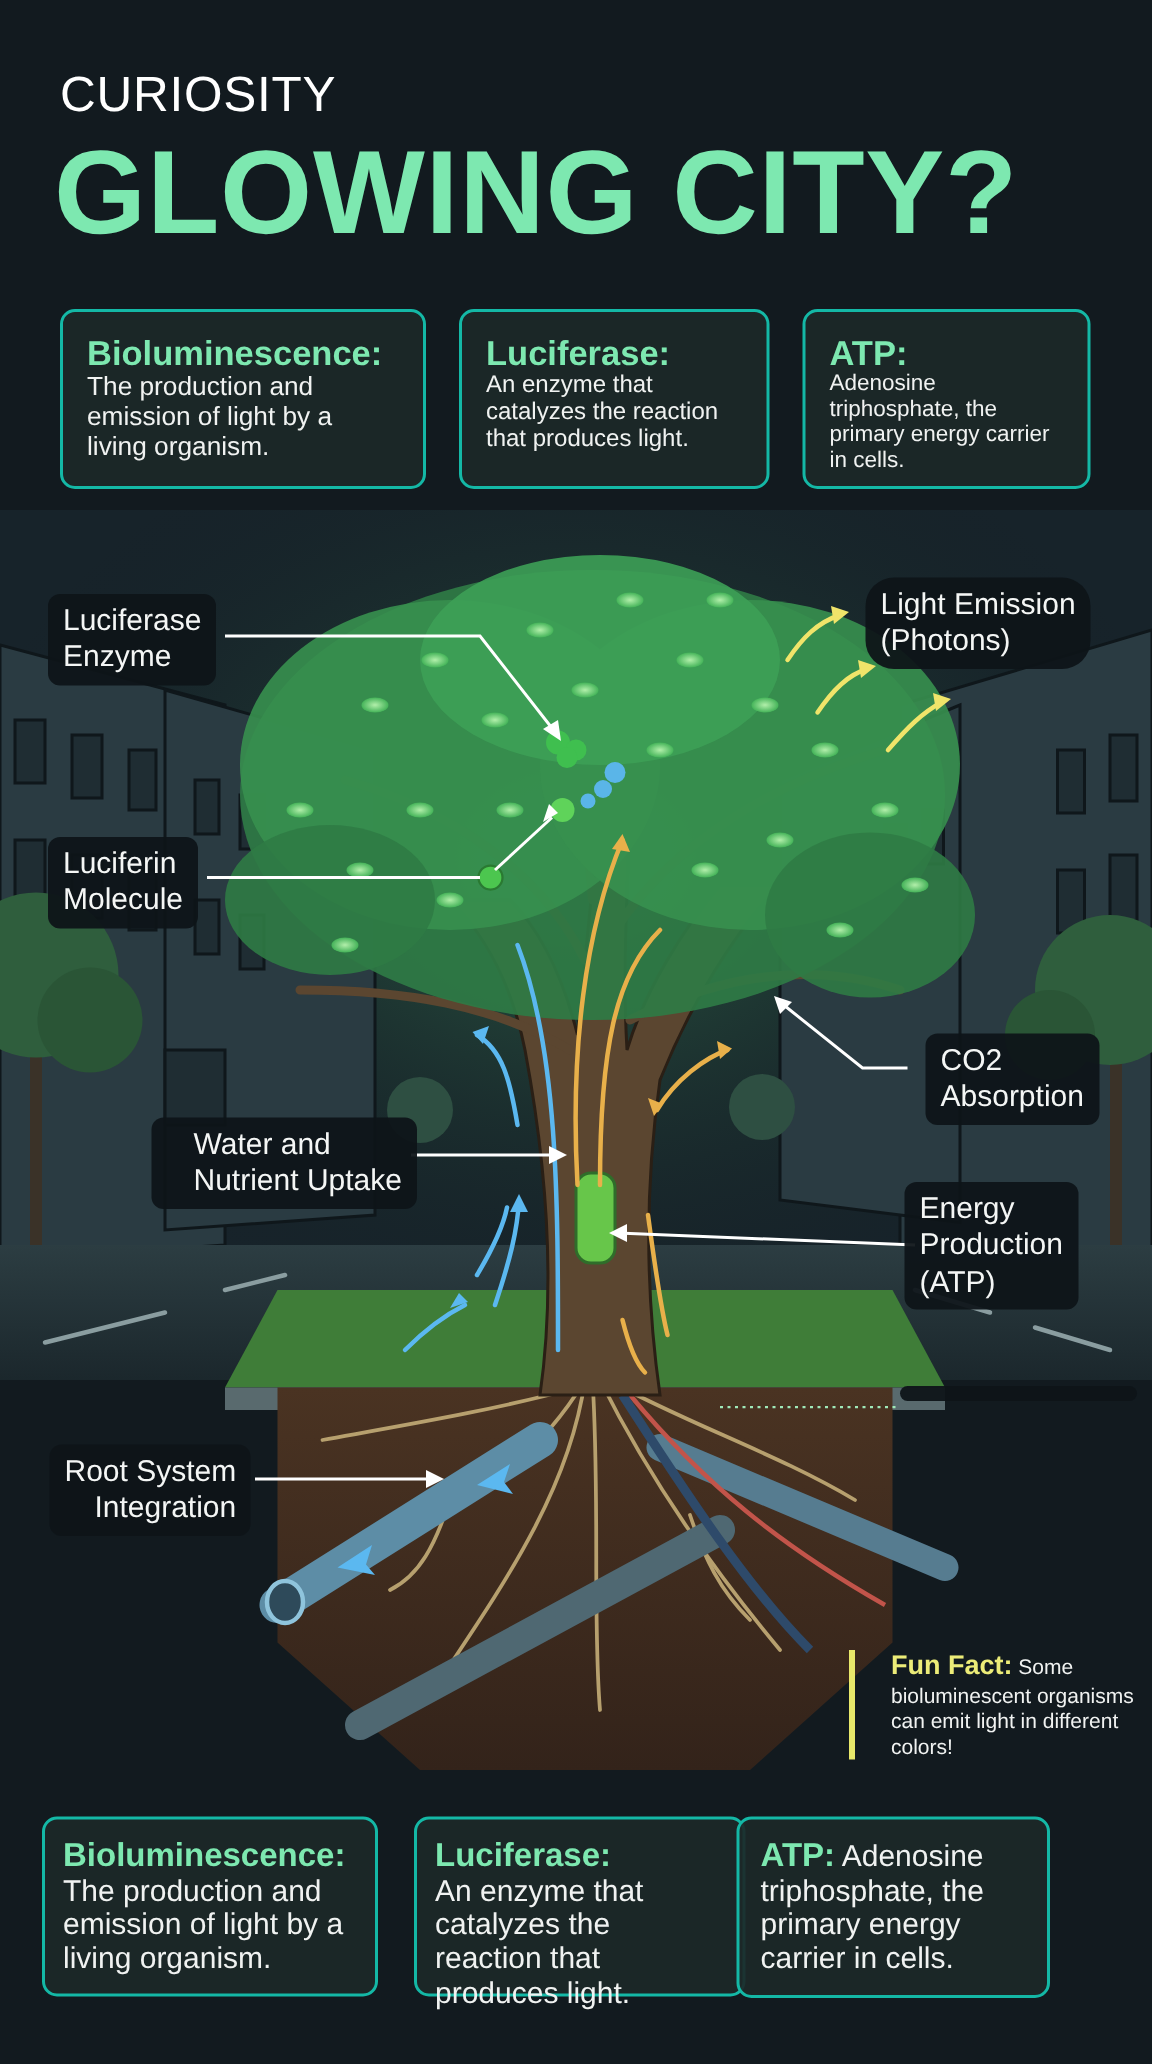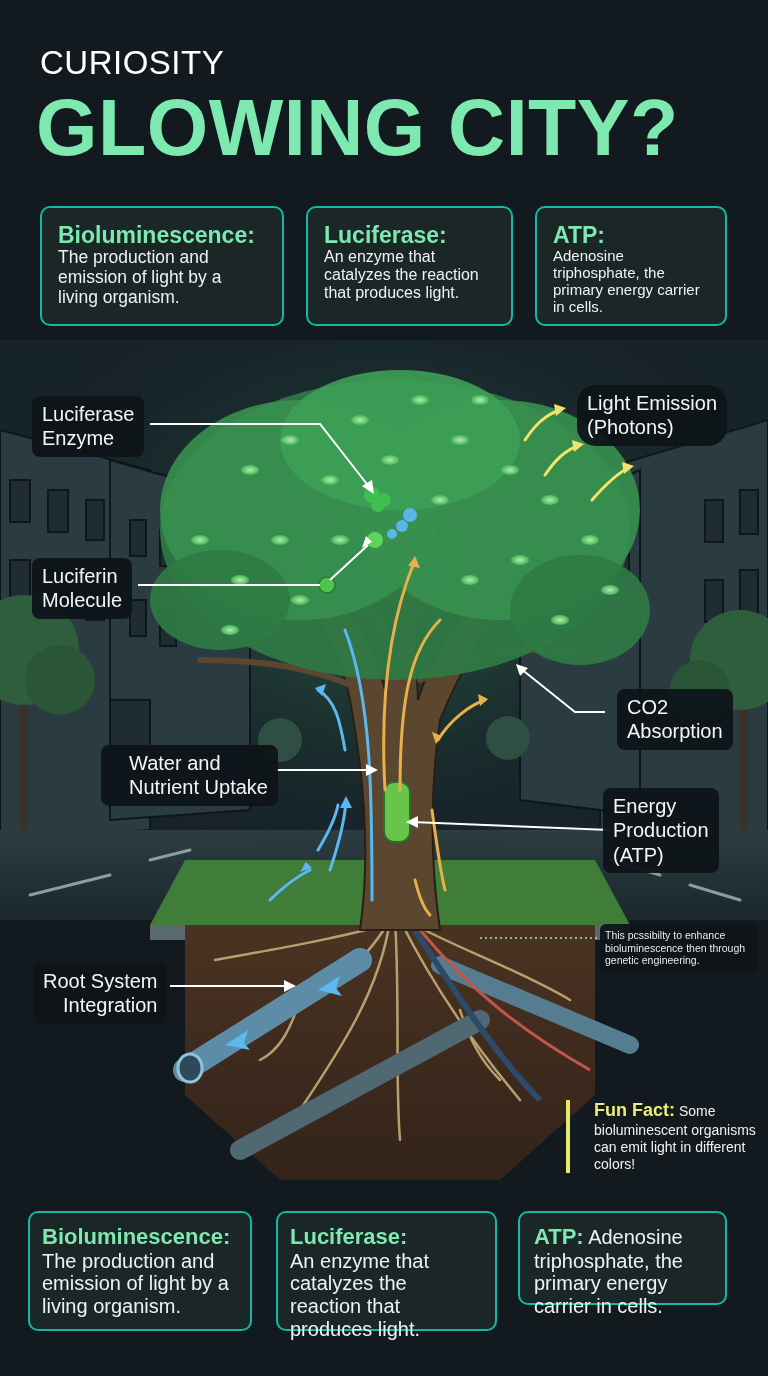--- a/index.html
+++ b/index.html
@@ -313,30 +313,29 @@
 Absorption</div>
 <div class="label" style="left:101px; top:745px;padding-left:28px;">Water and
 Nutrient Uptake</div>
 <div class="label" style="left:603px; top:788px;">Energy
 Production
 (ATP)</div>
 <div class="label" style="left:33px; top:963px;text-align:right;">Root System
 Integration</div>
 
 <div class="gm">
-  <span class="gm-body">This pcssibilty to enhance bioluminescence then through genetic engineering.</span>
 </div>
 
 <div class="fun">
   <span class="fun-title">Fun Fact:</span><span> Some bioluminescent organisms can emit light in different colors!</span>
 </div>
 
 <div class="card bottom" style="left:28px; top:1211px; width:224px; height:120px; padding:12px 12px;">
   <span class="term" style="display:block;">Bioluminescence:</span>
   <span class="def" style="display:block;">The production and emission of light by a living organism.</span>
 </div>
 <div class="card bottom" style="left:276px; top:1211px; width:221px; height:120px; padding:12px 12px;">
   <span class="term" style="display:block;">Luciferase:</span>
   <span class="def" style="display:block;">An enzyme that catalyzes the reaction that produces light.</span>
 </div>
-<div class="card bottom" style="left:518px; top:1211px; width:209px; height:94px; padding:12px 14px;">
+<div class="card bottom" style="left:491px; top:1211px; width:209px; height:121px; padding:12px 14px;">
   <span class="term">ATP:</span><span class="def"> Adenosine triphosphate, the primary energy carrier in cells.</span>
 </div>
 
 </body></html>

